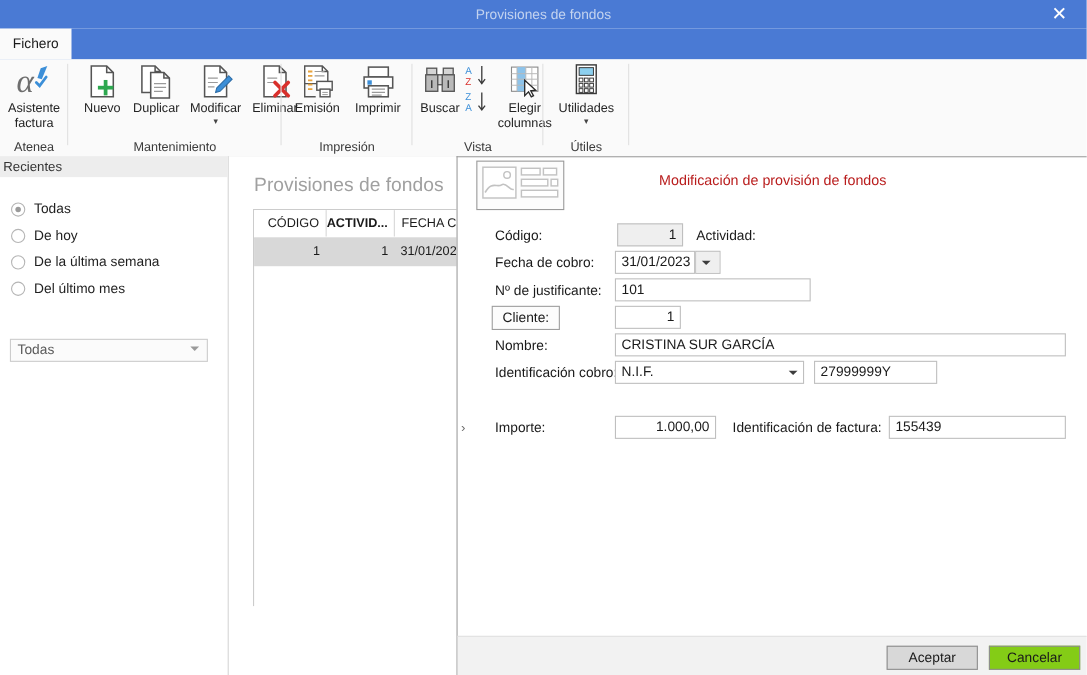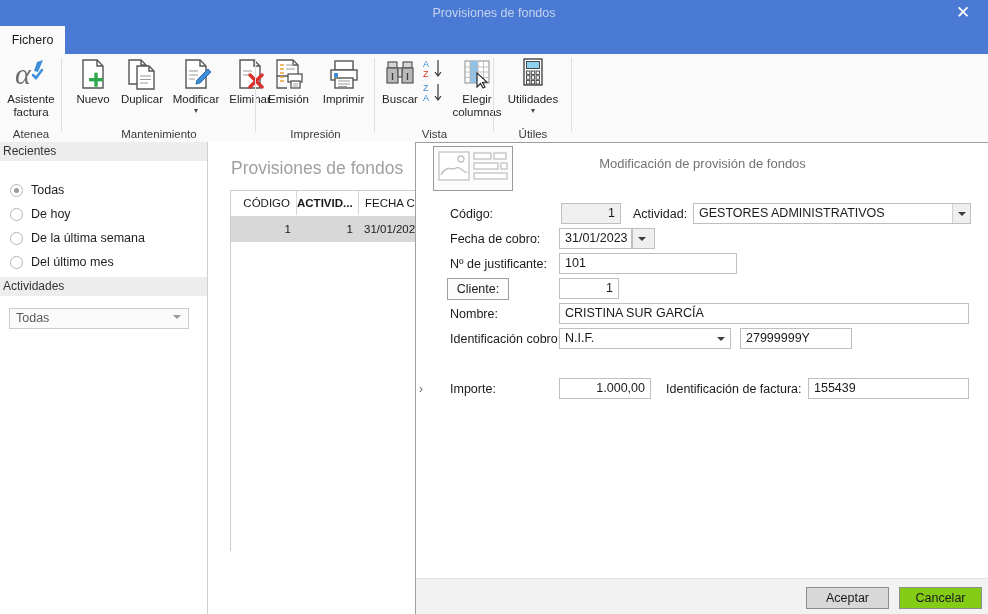--- a/index.html
+++ b/index.html
@@ -247,21 +247,21 @@
     width: 80px; height: 45px;
     border: 1px solid #9a9a9a;
     background: #fcfcfc;
     box-sizing: border-box;
   }
   .dlg-title {
     position: absolute; left: 0; top: 13px;
     width: 573px;
     text-align: center;
     font-size: 13px;
-    color: #737373;
+    color: #b91c1c;
   }
 
   .frow { position: absolute; left: 0; width: 573px; height: 22px; }
   .flabel {
     position: absolute;
     font-size: 12.5px;
     color: #1a1a1a;
     line-height: 22px;
     white-space: nowrap;
   }
@@ -558,21 +558,20 @@
     </div>
     <div class="radio-row" style="top:86px;">
       <span class="radio-mark"></span>
       <span class="radio-label">De la última semana</span>
     </div>
     <div class="radio-row" style="top:110px;">
       <span class="radio-mark"></span>
       <span class="radio-label">Del último mes</span>
     </div>
 
-    <div class="side-header" style="top:135px;">Actividades</div>
 
     <div class="side-select" style="top:166px;">
       <span class="sv">Todas</span>
       <span class="sarrow"></span>
     </div>
   </div>
 
   <div class="gridarea">
     <div class="grid-title">Provisiones de fondos</div>
 
@@ -604,24 +603,20 @@
         <rect x="40" y="26" width="33" height="6" fill="#fff" stroke="#c2c2c2" stroke-width="1.3"></rect>
       </svg>
     </div>
 
     <div class="dlg-title">Modificación de provisión de fondos</div>
 
     <div class="frow" style="top:60px;">
       <span class="flabel" style="left:34px;">Código:</span>
       <span class="fin ro num" style="left:145px; width:60px;">1</span>
       <span class="flabel" style="left:217px;">Actividad:</span>
-      <span class="fcombo" style="left:277px; width:278px;">
-        <span class="cv">GESTORES ADMINISTRATIVOS</span>
-        <span class="cbtn"></span>
-      </span>
     </div>
 
     <div class="frow" style="top:85px;">
       <span class="flabel" style="left:34px;">Fecha de cobro:</span>
       <span class="fcombo plain" style="left:143px; width:73px;">
         <span class="cv">31/01/2023</span>
       </span>
       <span class="fcombo" style="left:216px; width:23px; background:#efefef;">
         <span class="cbtn" style="width:21px; background:#efefef; border-left:none;"></span>
       </span>

